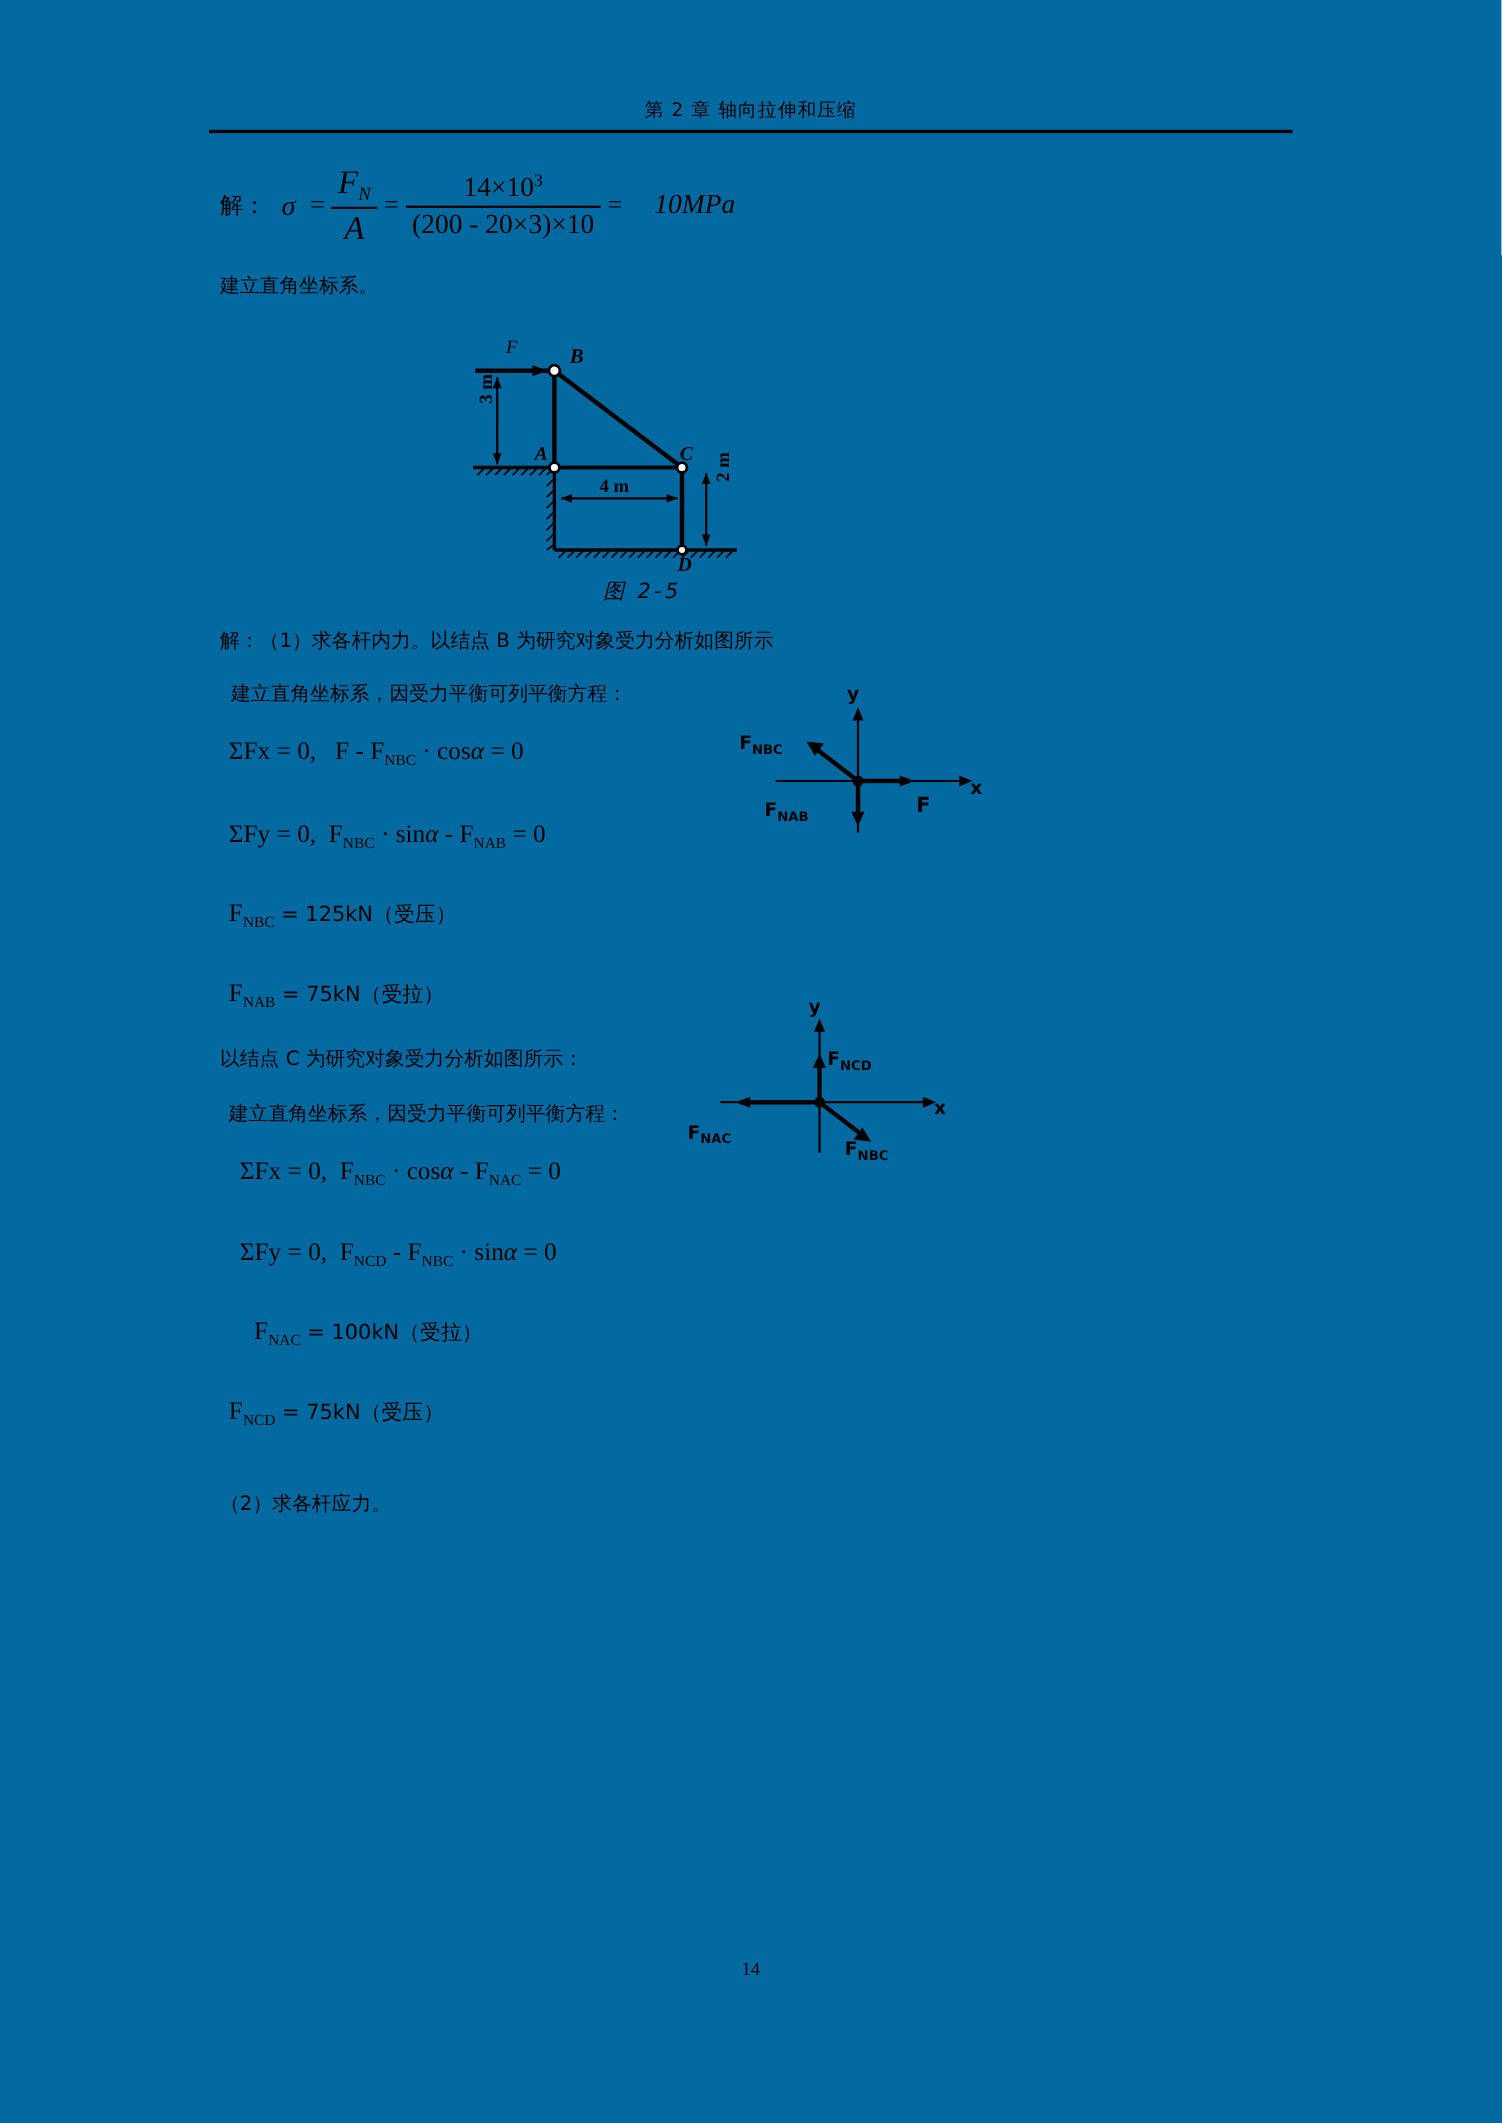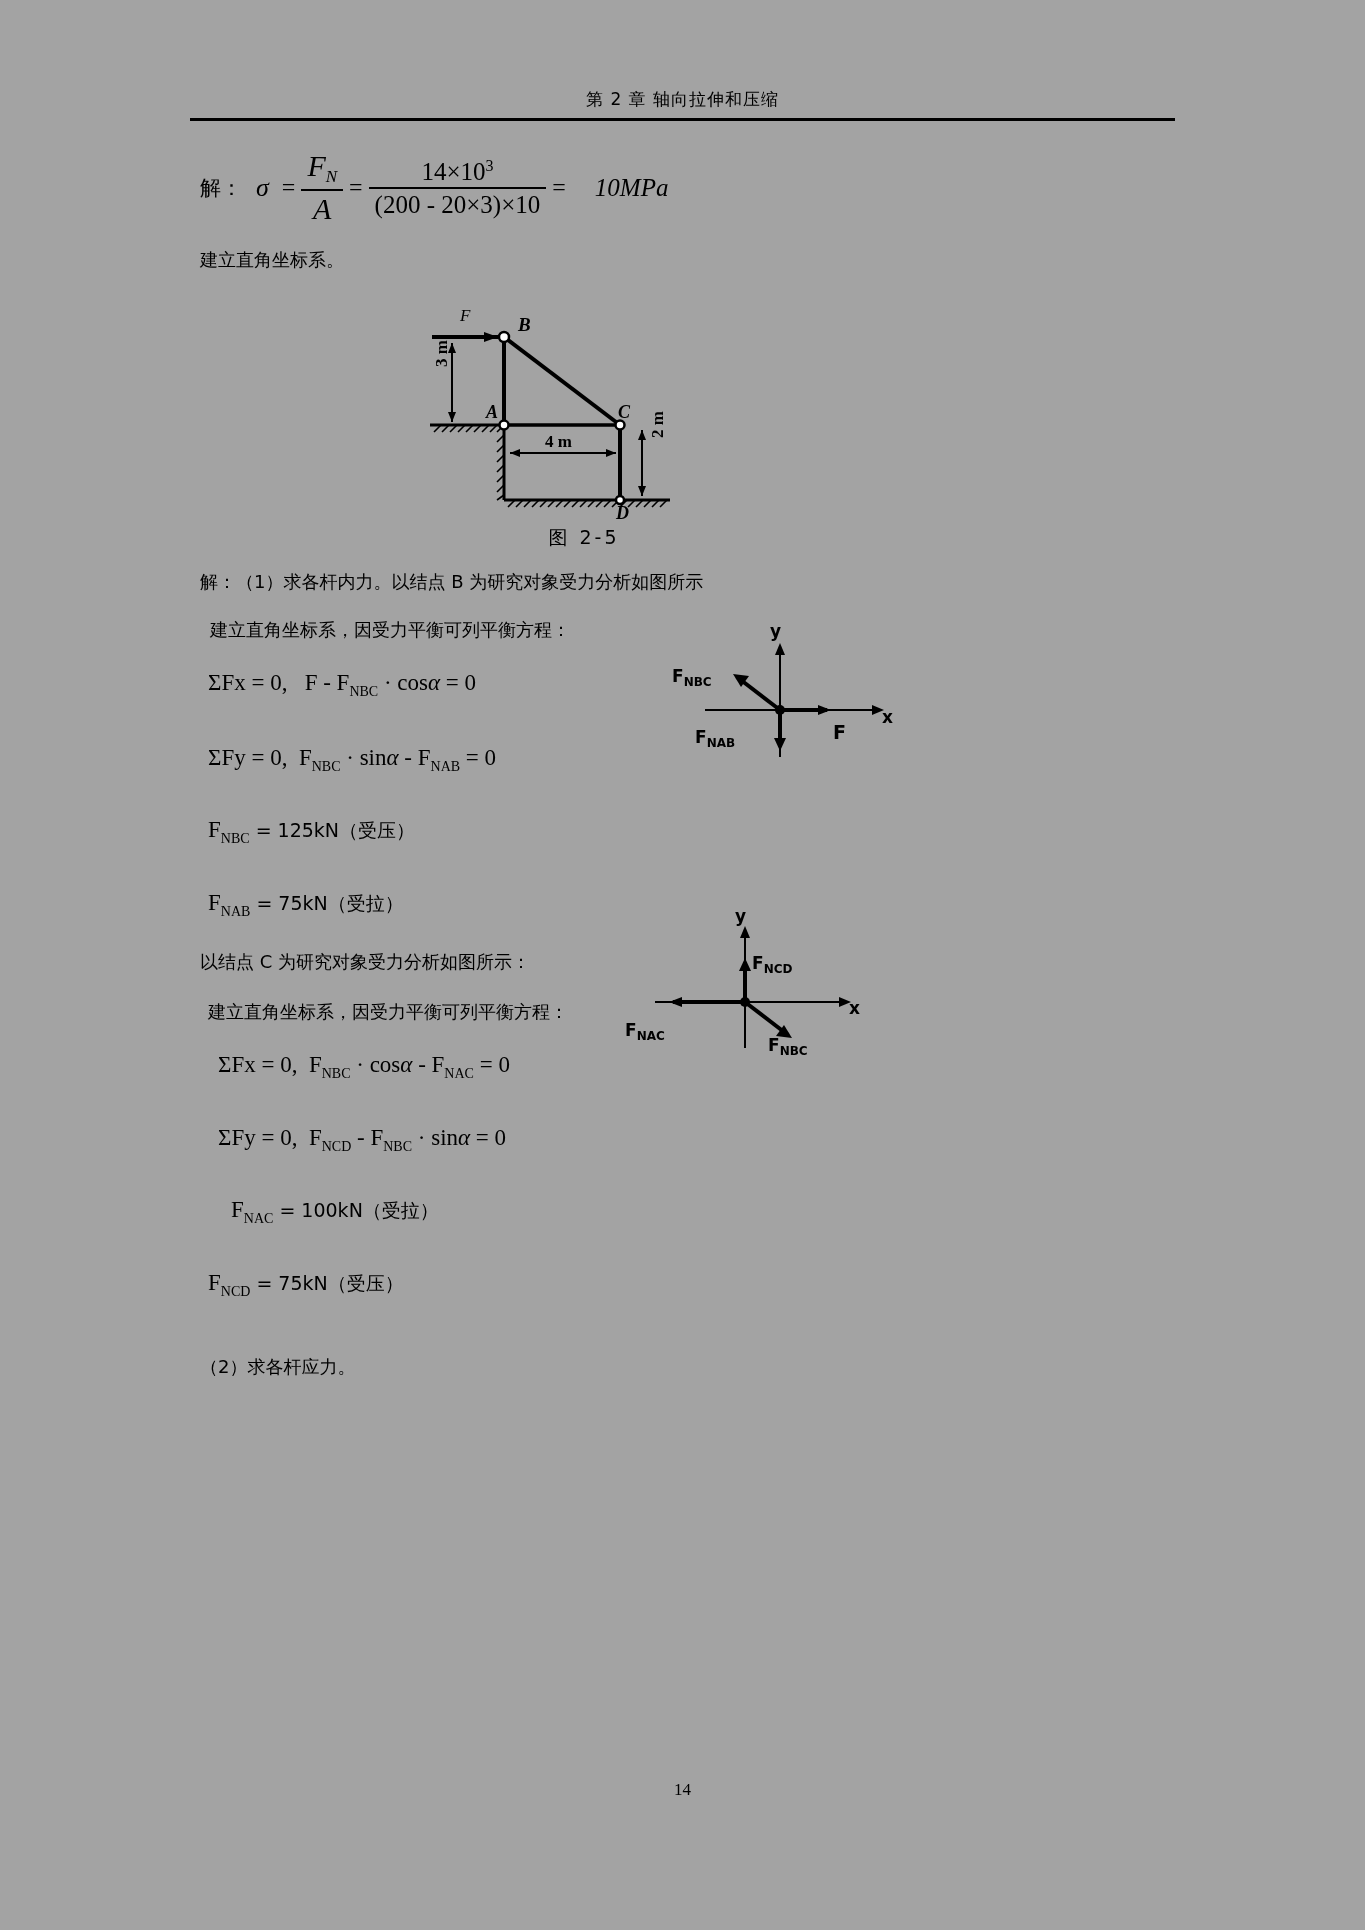--- a/index.html
+++ b/index.html
@@ -1,21 +1,21 @@
 <!DOCTYPE html>
 <html><head>
 <meta charset="utf-8">
 <style>
   html,body{margin:0;padding:0;background:#fff;}
   body{
     width:1365px;height:1930px;position:relative;
     font-family:"Liberation Serif","DejaVu Serif",serif;
     color:#000;
   }
-  .page{position:absolute;left:0;top:0;width:1365px;height:1930px;background:#a3a3a3;}
+  .page{position:absolute;left:0;top:0;width:1365px;height:1930px;background:#0369a1;}
 
   
   .header{
     position:absolute;left:190px;top:88px;width:985px;
     text-align:center;font-size:17px;letter-spacing:1px;
     font-family:"DejaVu Sans","Liberation Sans",sans-serif;
   }
   .header-rule{
     position:absolute;left:190px;top:118px;width:985px;height:3px;background:#000;
   }
@@ -45,21 +45,21 @@
     font-family:"DejaVu Sans","Liberation Sans",sans-serif;
     font-size:18px;line-height:40px;
   }
   .prob .ind{display:inline-block;width:22px;}
   .sup-s{font-size:11px;vertical-align:super;}
 
   
   .figwrap{position:absolute;left:420px;top:310px;width:290px;height:210px;}
   .figcap{
     position:absolute;left:0px;top:525px;width:1168px;text-align:center;
-    font-family:"DejaVu Sans","Liberation Sans",sans-serif;font-size:19px;letter-spacing:3px;
+    font-family:"DejaVu Sans","Liberation Sans",sans-serif;font-size:19px;letter-spacing:3px;font-style:italic;
   }
 
   
   .line{
     position:absolute;
     font-family:"DejaVu Sans","Liberation Sans",sans-serif;
     font-size:18px;white-space:nowrap;
   }
   .eqline{
     position:absolute;

